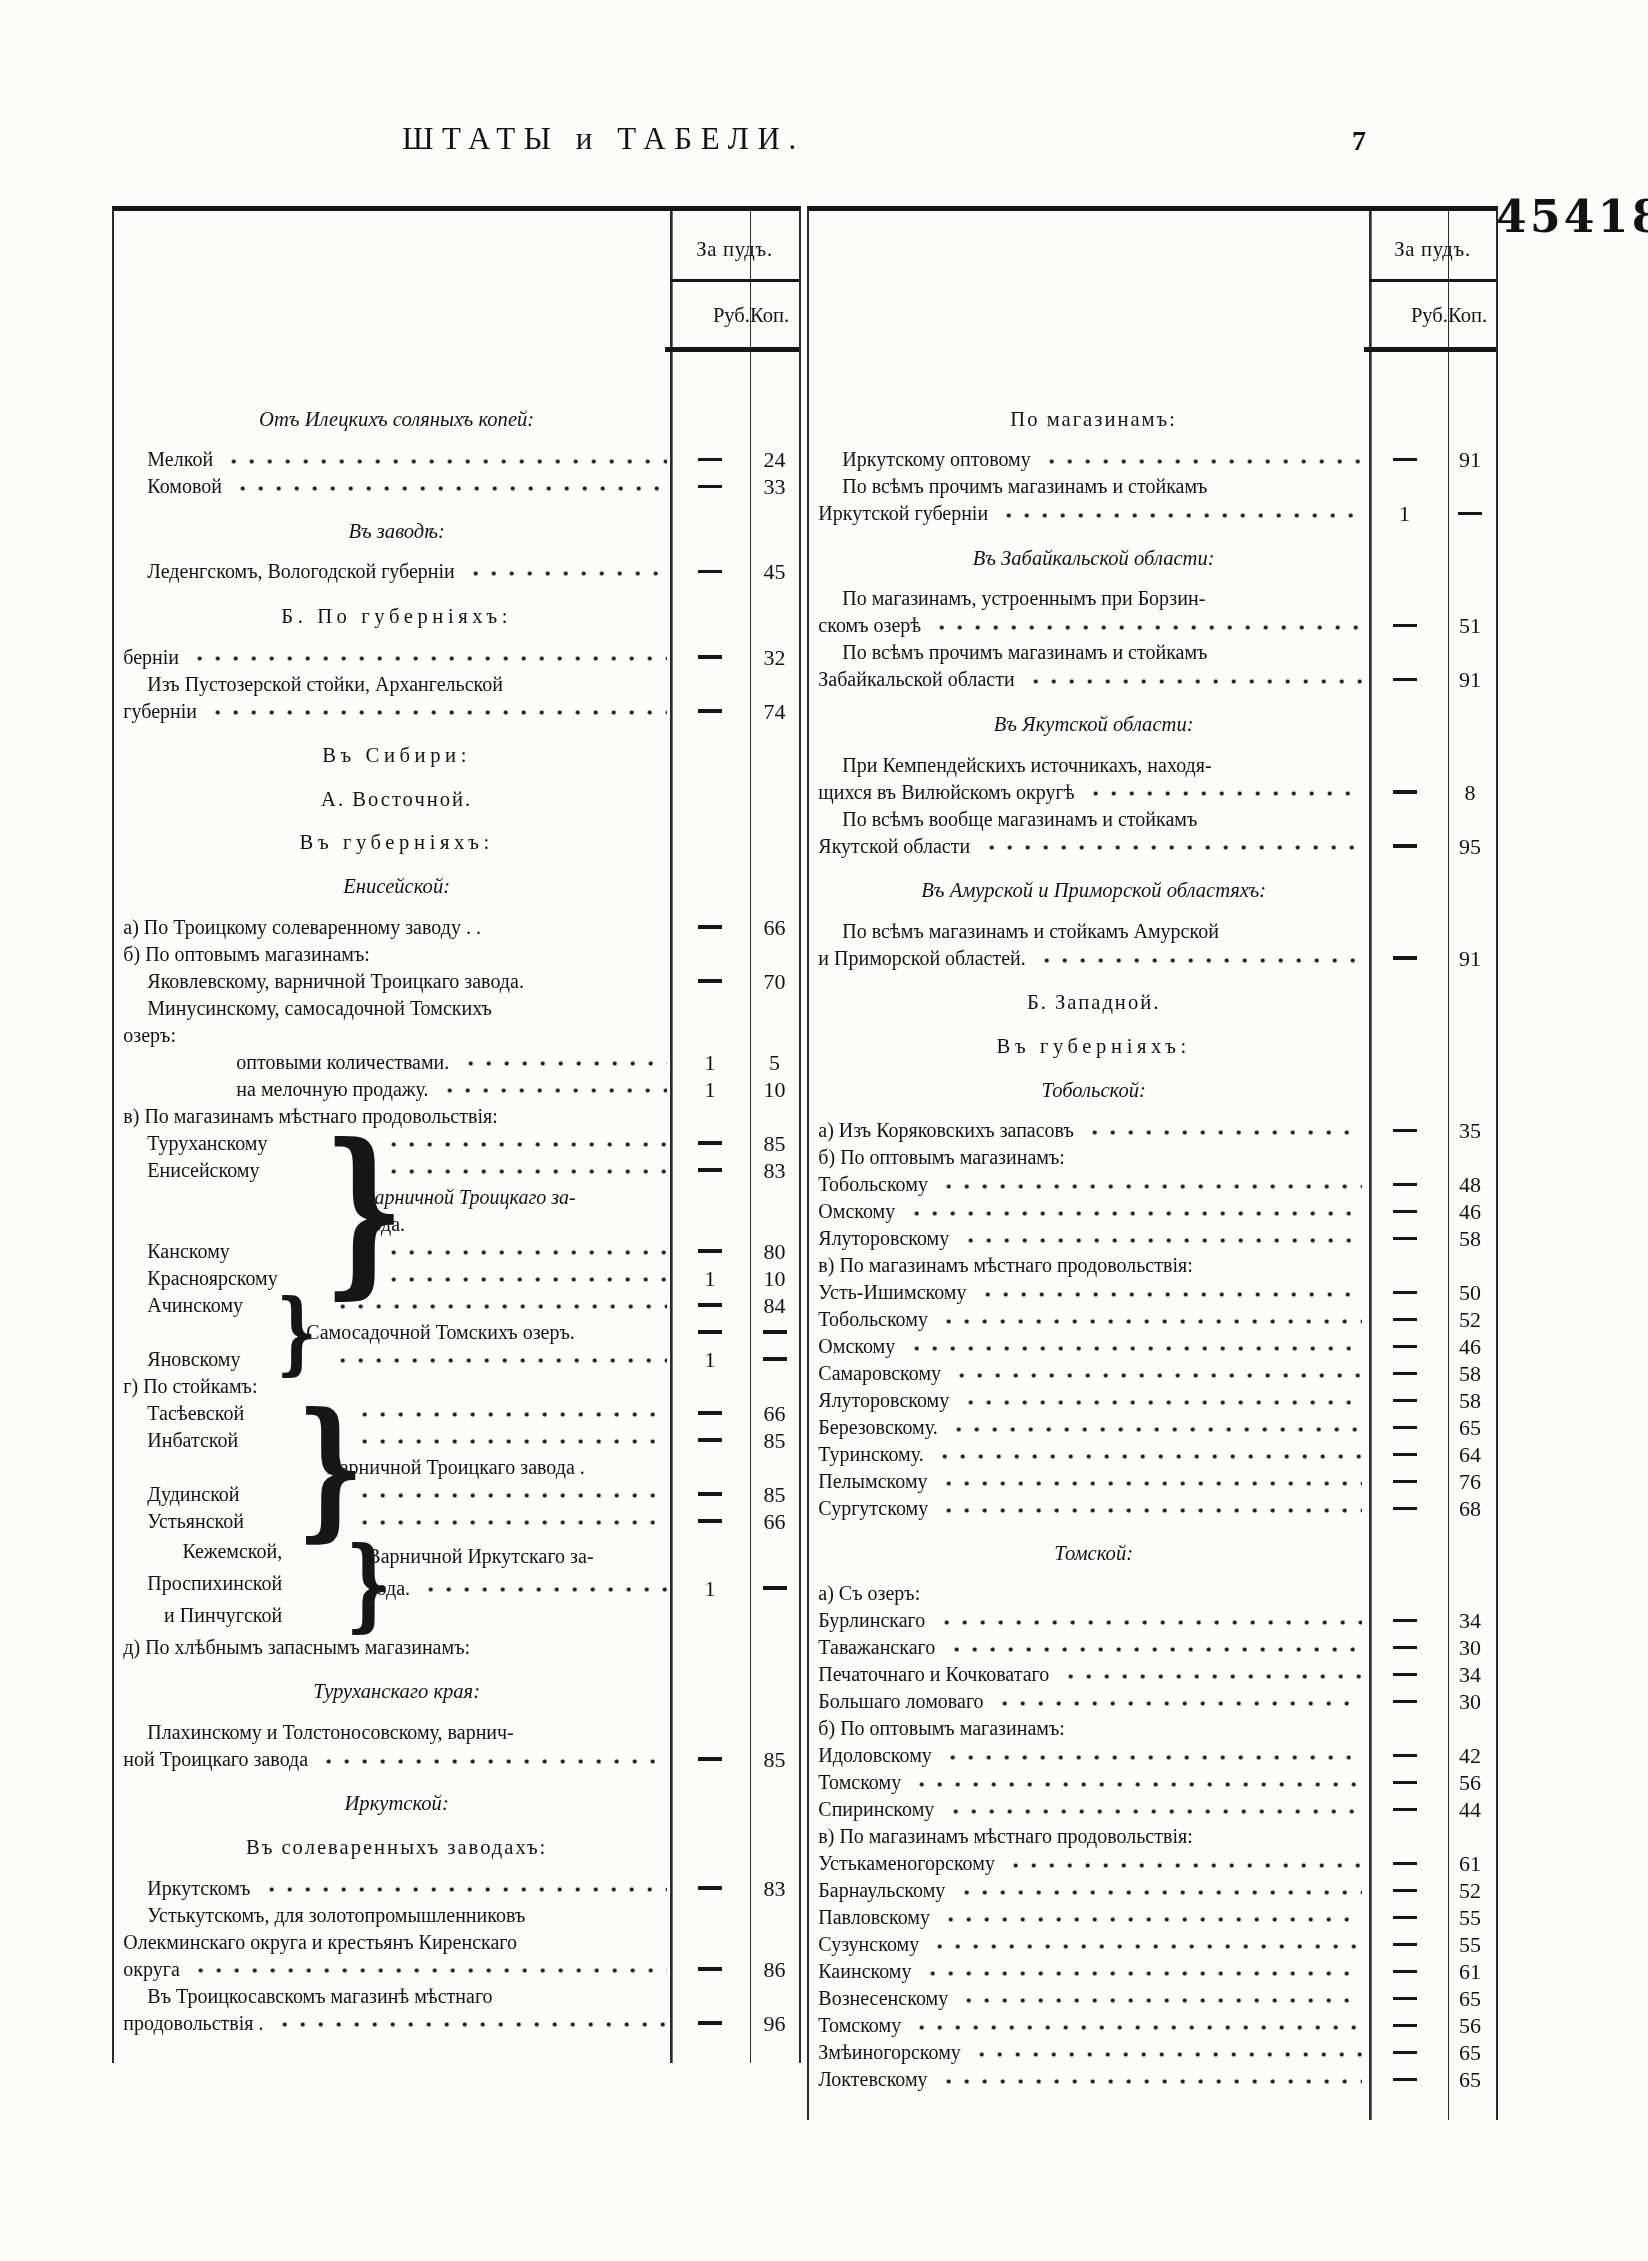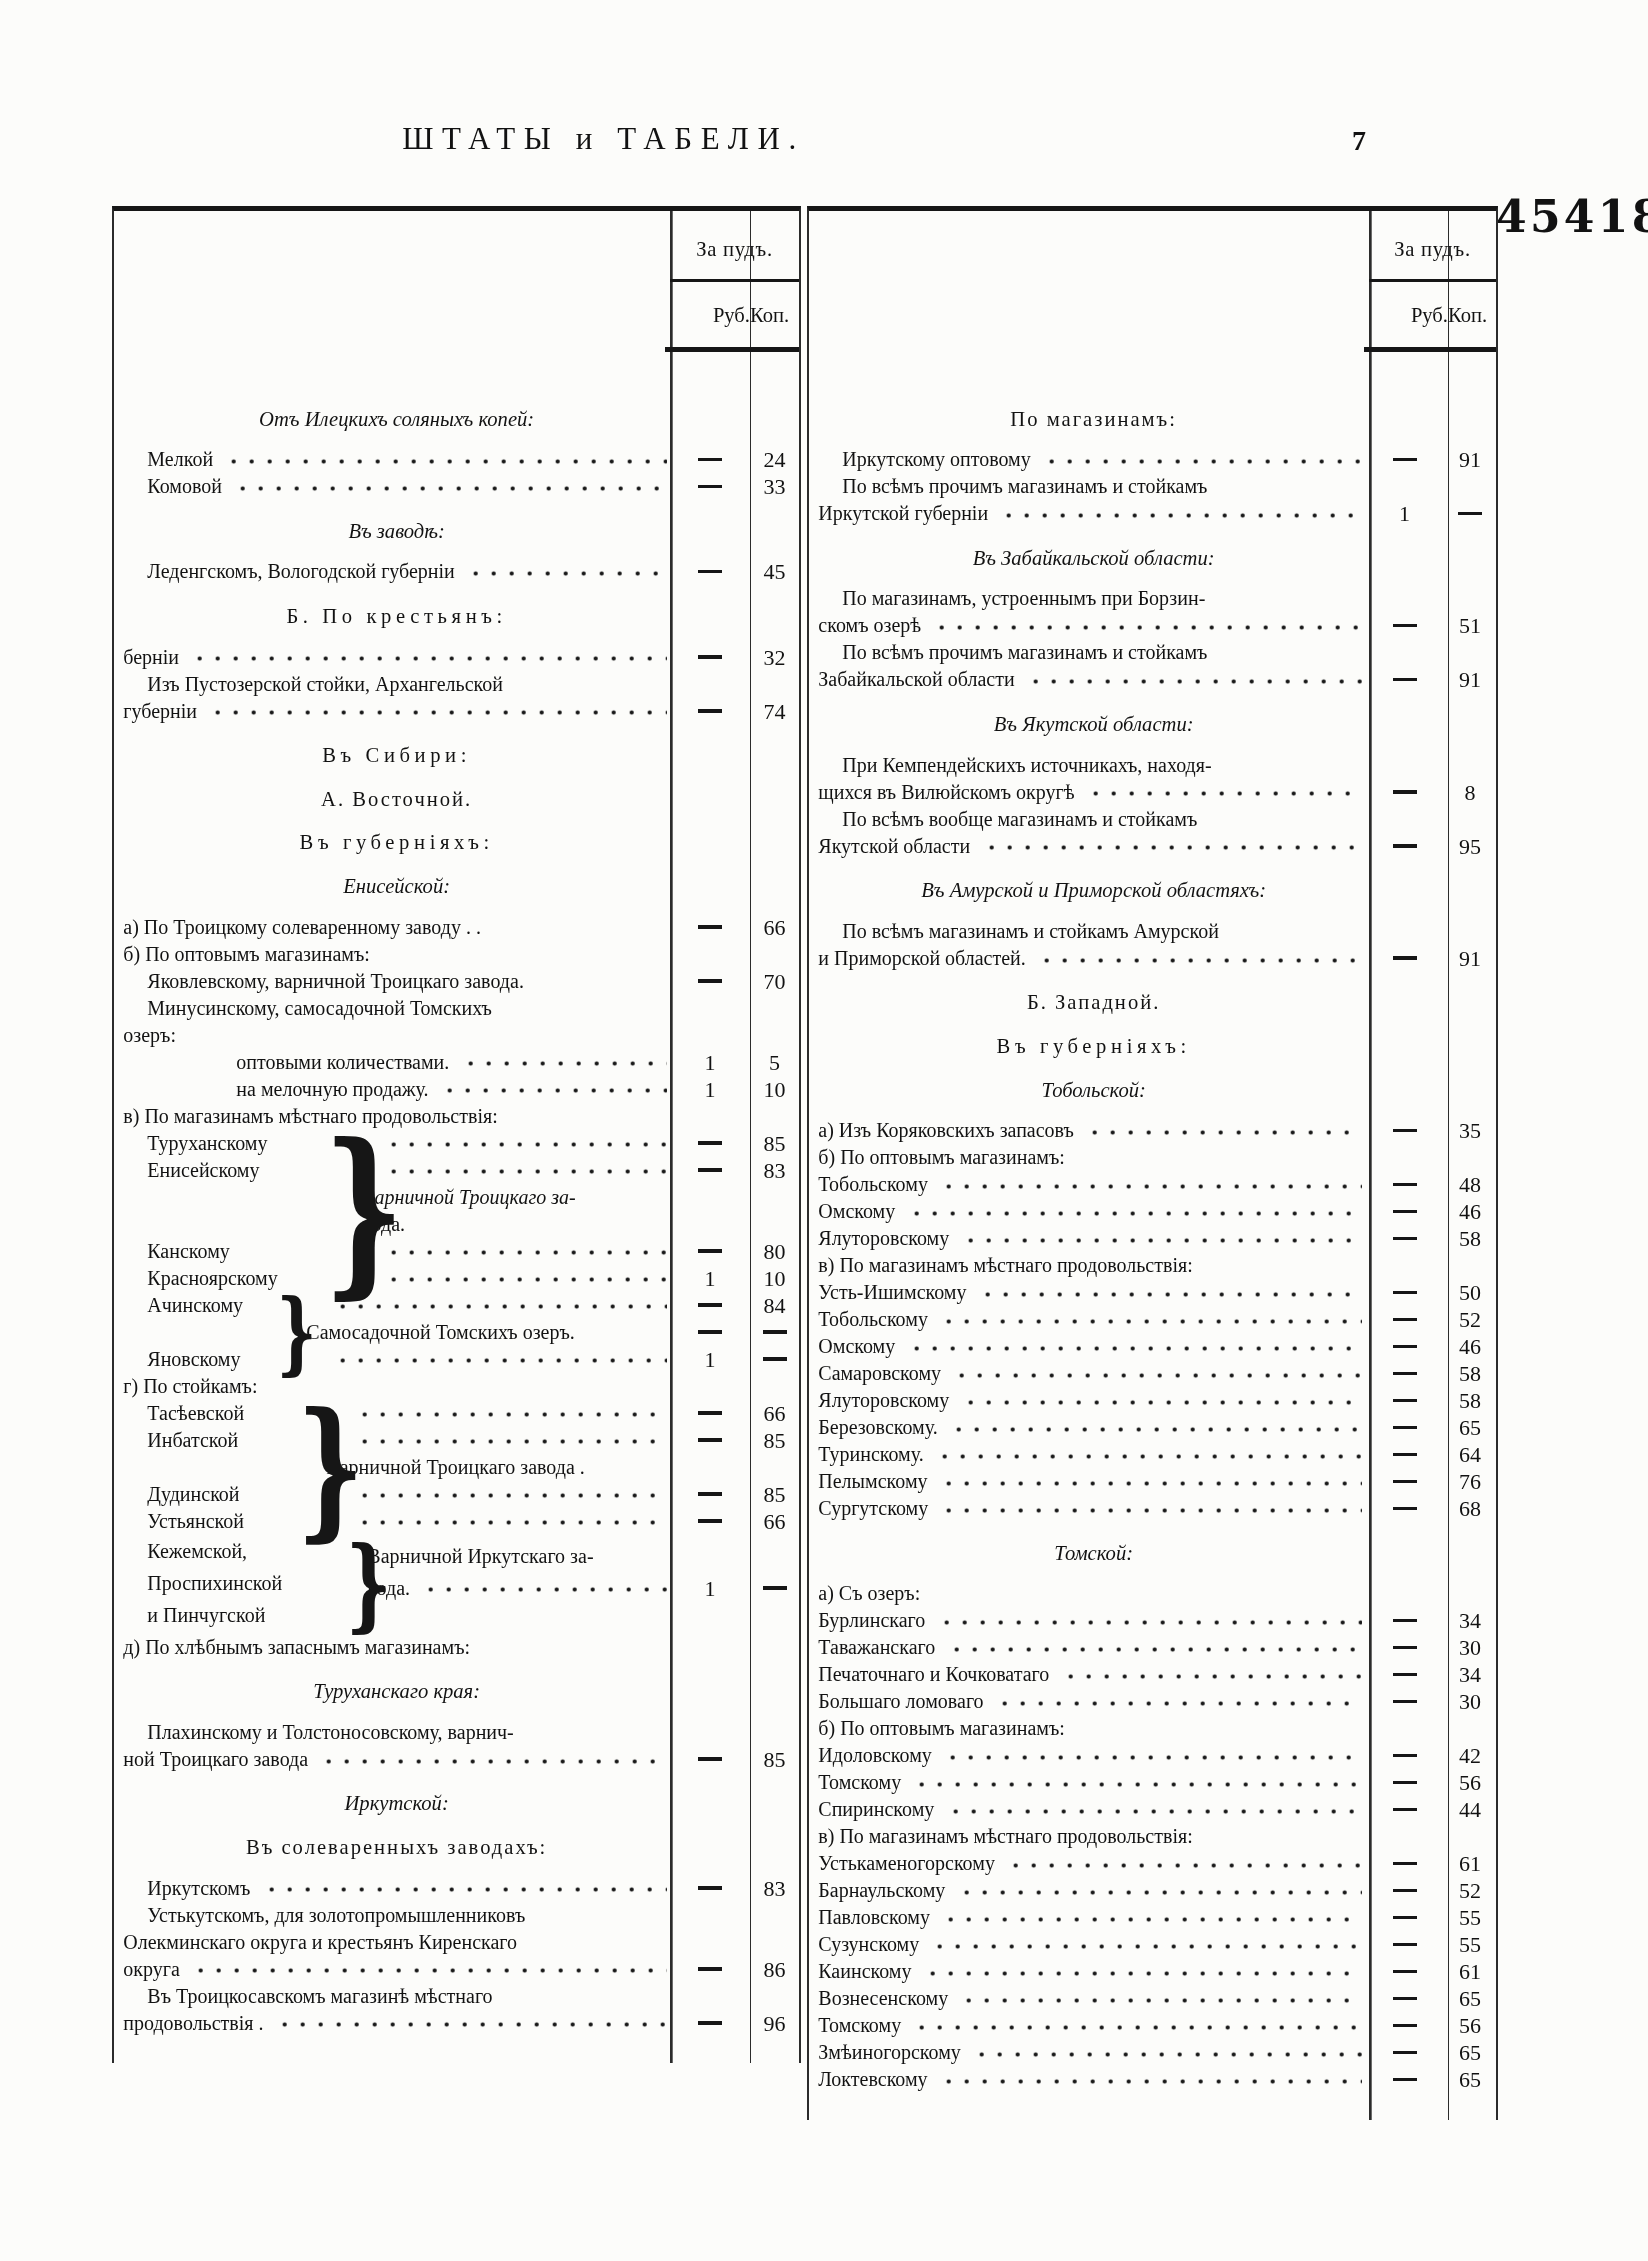--- a/index.html
+++ b/index.html
@@ -60,21 +60,21 @@
 
   .wl { font-size:20px; line-height:27px; white-space:nowrap; }
 
   .grp { position:relative; }
   .brace {
     position:absolute; color:#161616; font-family:"DejaVu Serif",serif;
     transform:scaleX(0.7); transform-origin:center; font-weight:bold; pointer-events:none;
   }
   .gd { position:relative; }
   .gd-names { position:absolute; left:0; top:0; }
-  .gd-name { font-size:20px; line-height:32px; padding-left:24px; white-space:nowrap; }
+  .gd-name { font-size:20px; line-height:32px; padding-left:24px; white-space:nowrap;text-align:right; }
   .gd-lab1 { position:absolute; font-size:20px; line-height:27px; white-space:nowrap; }
   .gd-row { position:absolute; right:0; display:flex; align-items:flex-end; min-height:27px; line-height:27px; font-size:20px; }
 </style>
 </head>
 <body>
 
 <div class="page">
   <div class="doc-title">ШТАТЫ и ТАБЕЛИ.</div>
   <div class="page-num">7</div>
   <div class="stamp">45418</div>
@@ -100,21 +100,21 @@
           <div class="vr"><span class="bar"></span></div>
           <div class="vk">33</div>
         </div>
         <div class="h hi">Въ заводѣ:</div>
         <div class="row">
           <span class="lbl ind">Леденгскомъ, Вологодской губерніи</span>
           <div class="dots"></div>
           <div class="vr"><span class="bar"></span></div>
           <div class="vk">45</div>
         </div>
-        <div class="h hsp">Б. По крестьянъ:</div>
+        <div class="h hsp">Б. По губерніяхъ:</div>
         <div class="wrap">
           <div class="row">
             <span class="lbl">берніи</span>
             <div class="dots"></div>
             <div class="vr"><span class="bar"></span></div>
             <div class="vk">32</div>
           </div>
         </div>
         <div class="wrap">
           <div class="wl ind">Изъ Пустозерской стойки, Архангельской</div>

